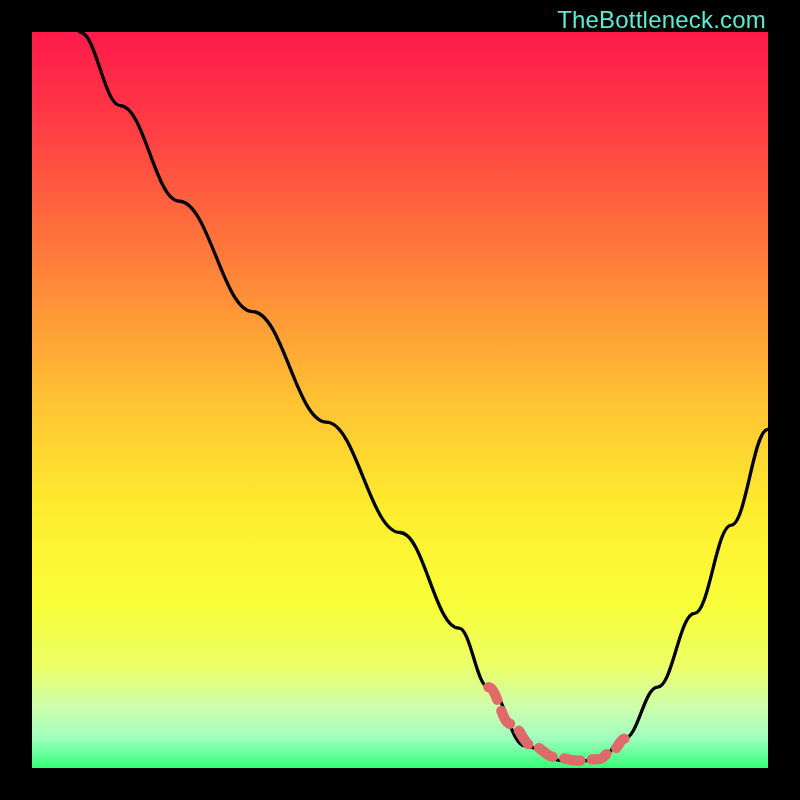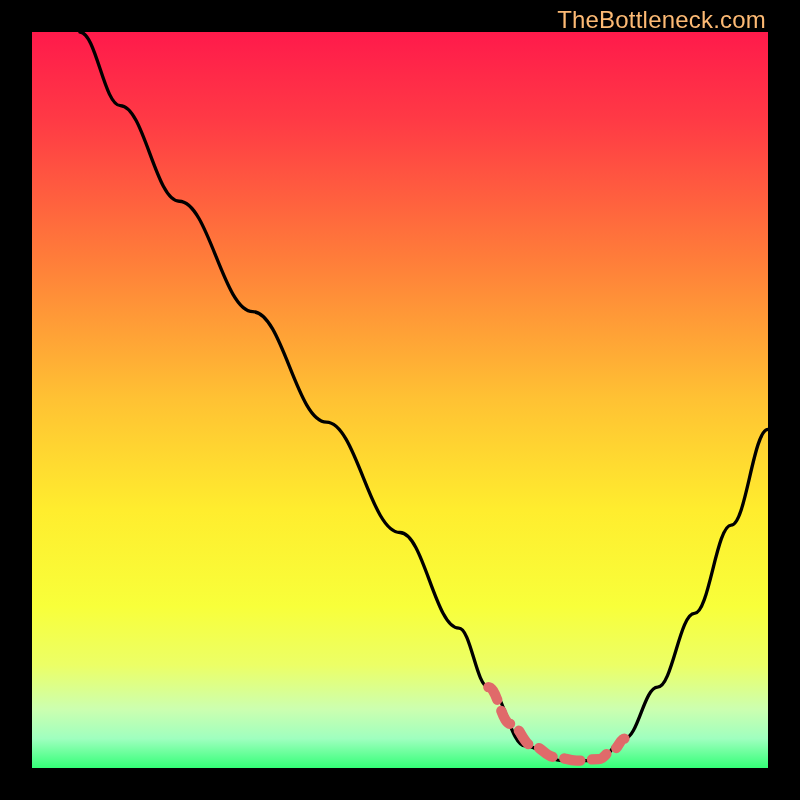--- a/index.html
+++ b/index.html
@@ -39,21 +39,21 @@
     top: 0;
     width: 100%;
     height: 100%;
   }
   .watermark {
     position: absolute;
     top: 6px;
     right: 34px;
     font-family: Arial, Helvetica, sans-serif;
     font-size: 24px;
-    color: #fdba74;
+    color: #5eead4;
     font-weight: 400;
     letter-spacing: 0.2px;
   }
 </style>
 </head>
 <body>
 
 <div class="frame">
 
   <div class="plot-area">

